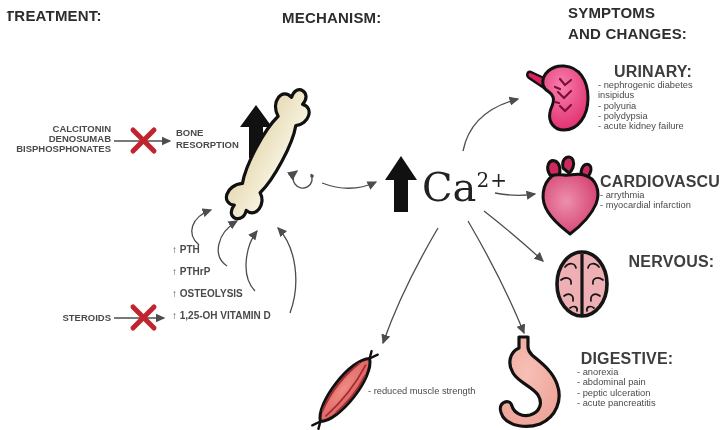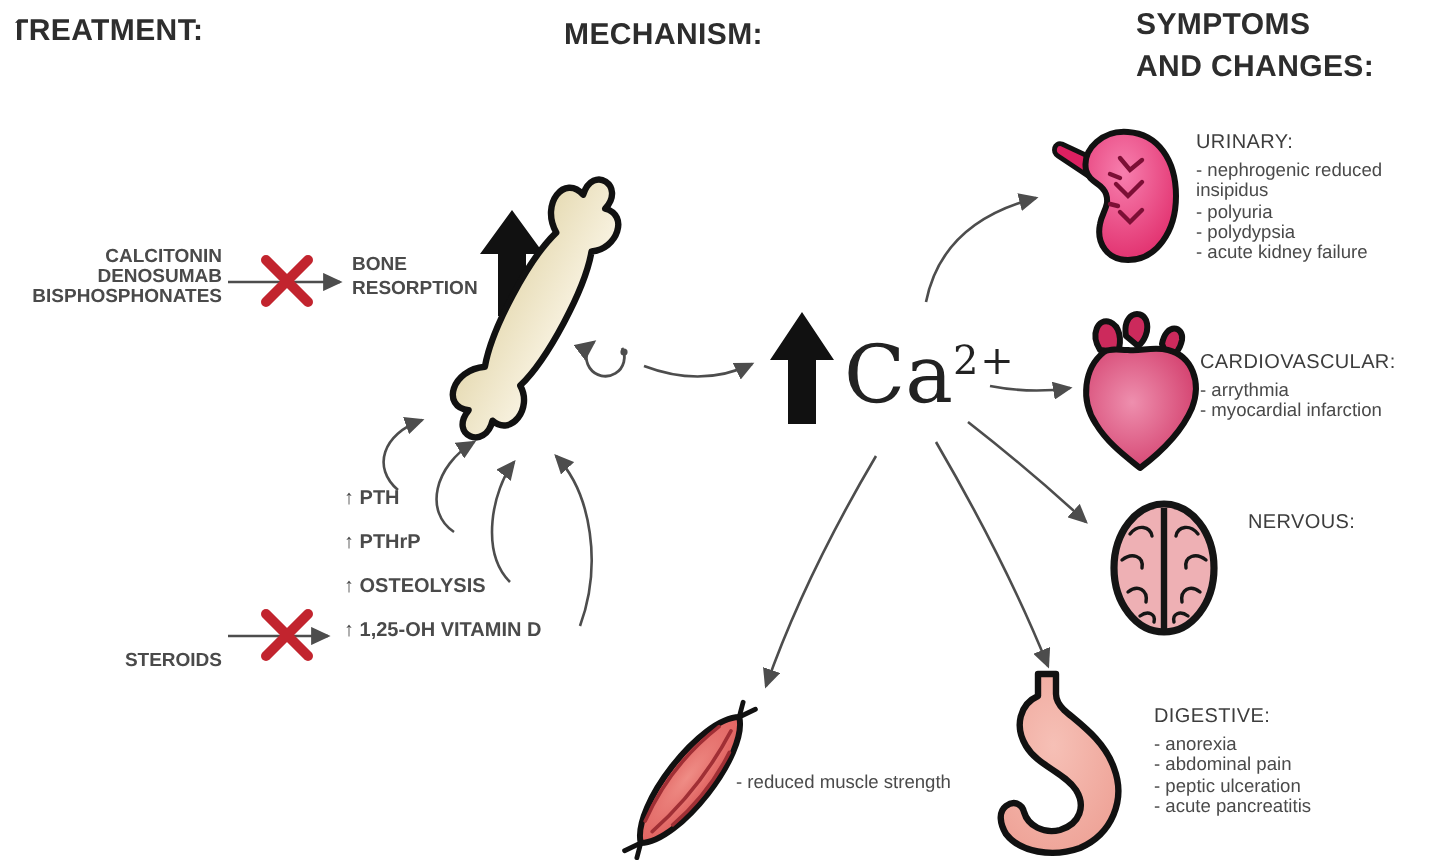--- a/index.html
+++ b/index.html
@@ -3,21 +3,21 @@
 <meta charset="utf-8">
 <style>
   html,body{margin:0;padding:0;background:#fff;}
   #canvas{
     position:relative;width:720px;height:430px;background:#ffffff;overflow:hidden;
     font-family:"Liberation Sans","DejaVu Sans",sans-serif;color:#3f3f3f;border-radius:32px;
   }
   .abs{position:absolute;}
   .hdr{font-size:15px;font-weight:bold;color:#2d2d2d;letter-spacing:.2px;line-height:21px;}
   .lbl{font-size:9.5px;font-weight:bold;color:#4a4a4a;line-height:10px;}
-  .sect-title{font-size:10px;font-weight:normal;color:#3d3d3d;line-height:12px;letter-spacing:.2px;}
+  .sect-title{font-size:16px;font-weight:bold;color:#3d3d3d;line-height:12px;letter-spacing:.2px;text-align:center;}
   .sect-items{font-size:9.3px;color:#4a4a4a;line-height:10.3px;margin-top:2px;}
   .med{font-size:10px;font-weight:bold;color:#4a4a4a;line-height:22px;white-space:nowrap;}
   .rlist{text-align:right;}
   .ca{font-family:"DejaVu Serif",serif;color:#222;font-size:40px;line-height:40px;white-space:nowrap;}
   .ca sup{font-size:20px;vertical-align:14px;letter-spacing:1px;}
   svg{display:block;}
   .nowrap{white-space:nowrap;}
 </style>
 </head>
 <body>
@@ -85,21 +85,21 @@
     <div>SYMPTOMS</div>
     <div>AND CHANGES:</div>
   </div>
 
   <div class="abs lbl rlist" style="left:8px;top:124px;width:103px;">
     <div>CALCITONIN</div>
     <div>DENOSUMAB</div>
     <div>BISPHOSPHONATES</div>
   </div>
 
-  <div class="abs lbl rlist" style="left:8px;top:326px;width:103px;">STEROIDS</div>
+  <div class="abs lbl rlist" style="left:8px;top:313px;width:103px;">STEROIDS</div>
 
   <div class="abs lbl" style="left:176px;top:127px;width:66px;text-align:left;line-height:12px;">
     <div>BONE</div>
     <div>RESORPTION</div>
   </div>
 
   <div class="abs med" style="left:172px;top:239px;">
     <div>↑ PTH</div>
     <div>↑ PTHrP</div>
     <div>↑ OSTEOLYSIS</div>
@@ -189,21 +189,21 @@
         <path d="M -30,-5 C -10,-10 10,-10 30,-5"></path>
         <path d="M -32,1 C -10,5 10,5 32,1"></path>
         <path d="M -23,7 C -8,10 8,10 23,7"></path>
       </g>
     </g>
   </svg>
 
   <div class="abs" style="left:598px;top:66px;width:110px;">
     <div class="sect-title">URINARY:</div>
     <div class="sect-items">
-      <div>- nephrogenic reduced insipidus</div>
+      <div>- nephrogenic diabetes insipidus</div>
       <div>- polyuria</div>
       <div>- polydypsia</div>
       <div>- acute kidney failure</div>
     </div>
   </div>
 
   <div class="abs" style="left:600px;top:176px;width:112px;">
     <div class="sect-title">CARDIOVASCULAR:</div>
     <div class="sect-items">
       <div>- arrythmia</div>

